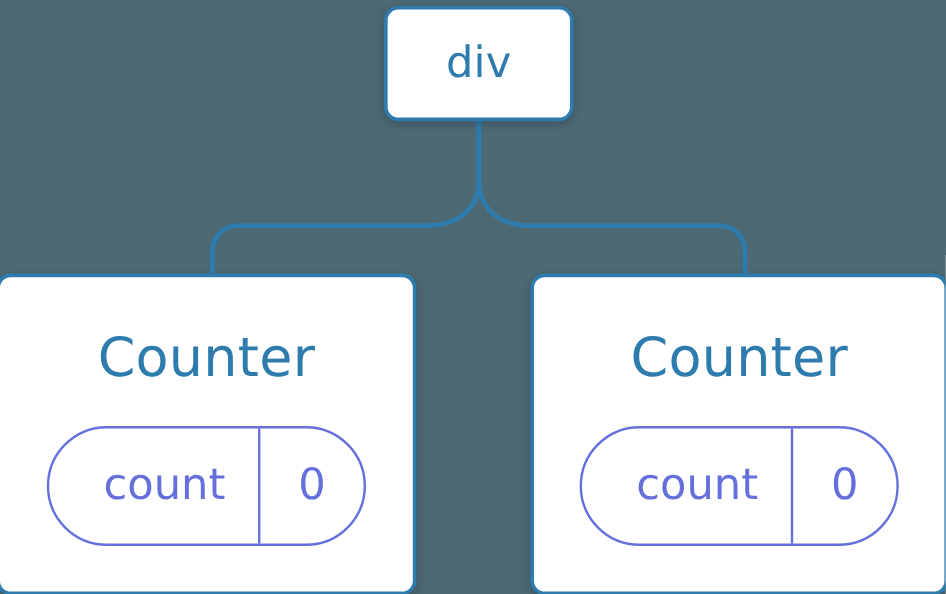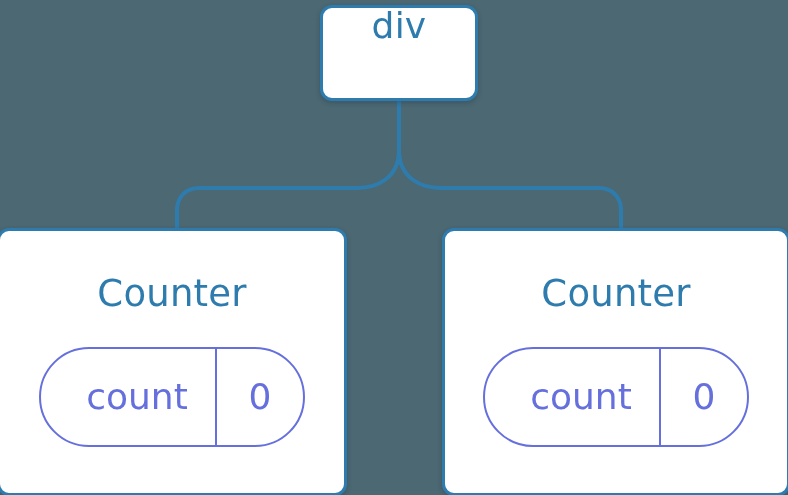--- a/index.html
+++ b/index.html
@@ -43,20 +43,21 @@
     box-shadow: 0 2px 5px rgba(20, 40, 50, 0.28);
   }
 
   
   #node-root {
     left: 320px;
     top: 5px;
     width: 158px;
     height: 96px;
     display: flex;
+    align-items: center;
     justify-content: center;
   }
   .root-label {
     color: #2e7cae;
     font-size: 36px;
     line-height: 1;
     letter-spacing: 0.2px;
   }
 
   
@@ -73,21 +74,21 @@
     left: -3px;
     width: 350px;
   }
   #node-child-1 {
     left: 442px;
     width: 348px;
   }
 
   .child-title {
     color: #2e7cae;
-    font-size: 37px;
+    font-size: 45px;
     line-height: 1;
     letter-spacing: 0.2px;
     margin: 0;
     font-weight: normal;
   }
 
   
   .state-pill {
     margin-top: 35px;
     height: 100px;

